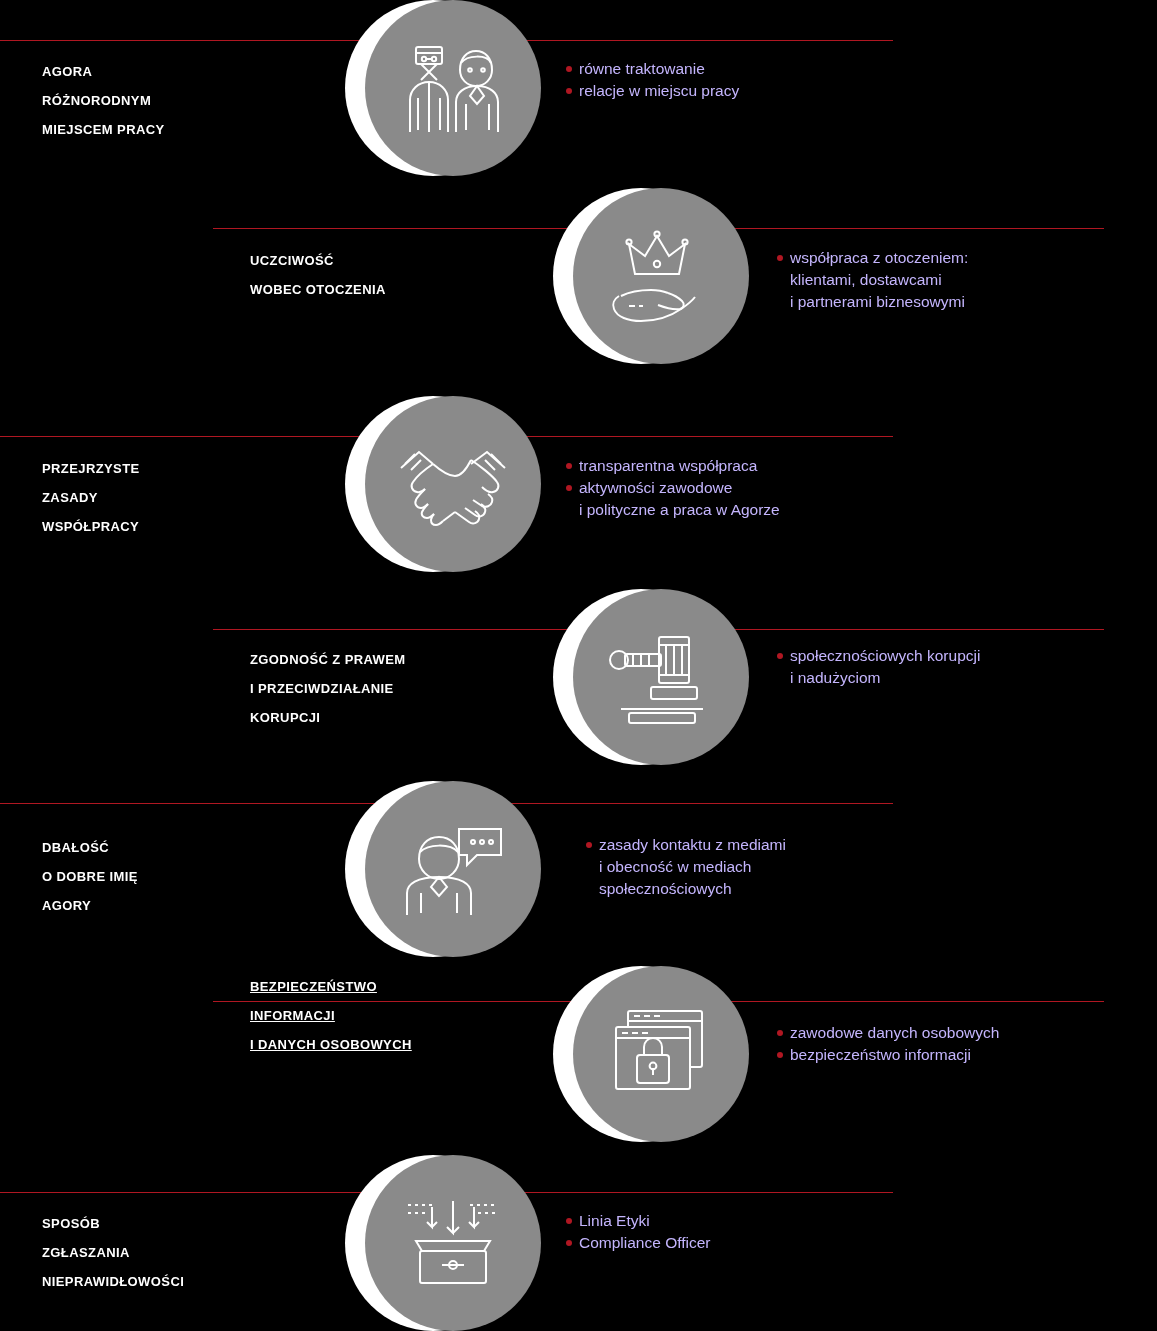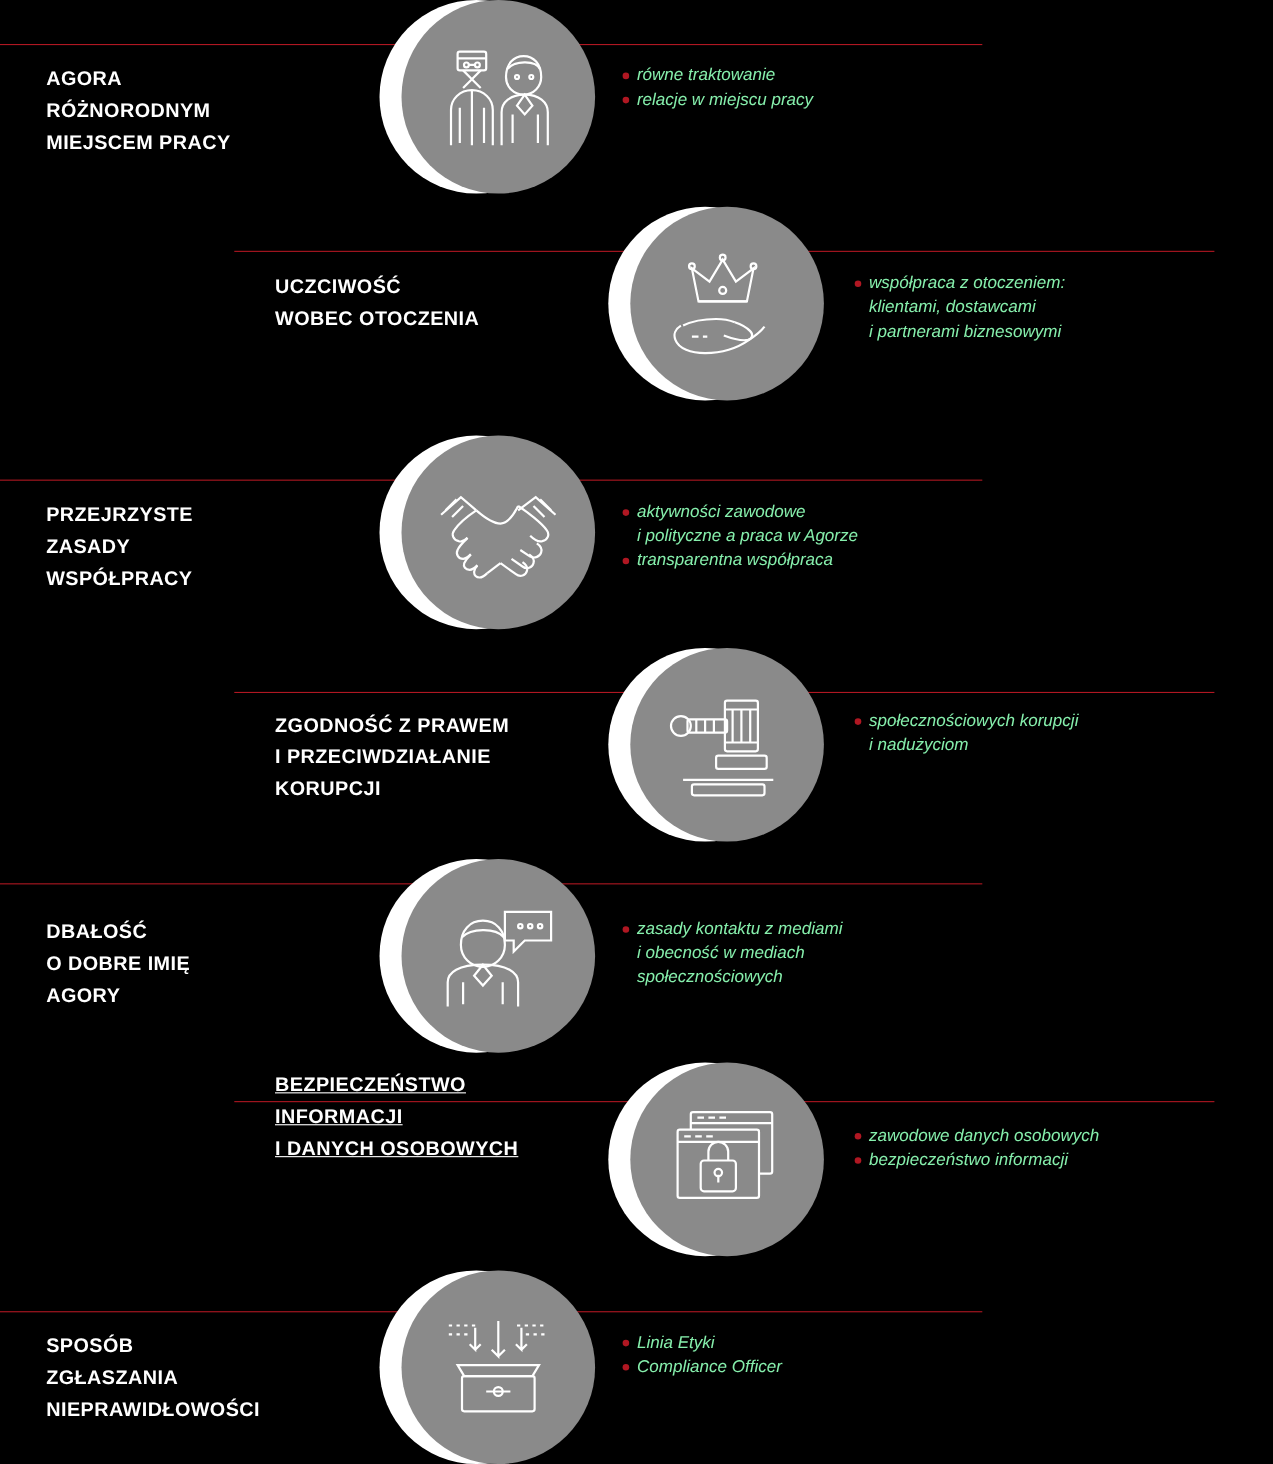--- a/index.html
+++ b/index.html
@@ -33,21 +33,21 @@
   
   .row {
     position: absolute;
     left: 0;
     width: 1157px;
   }
 
   
   .heading {
     position: absolute;
-    font-size: 18px;
+    font-size: 13px;
     font-weight: bold;
     letter-spacing: 0.4px;
     line-height: 29px;
     color: #ffffff;
     white-space: pre-line;
   }
   .heading.left  { left: 42px;  text-align: left; }
   .heading.mid   { left: 250px; text-align: left; }
 
   
@@ -77,22 +77,21 @@
     align-items: center;
     justify-content: center;
   }
   .disc svg { display: block; }
 
   
   .bullets {
     position: absolute;
     font-size: 15.5px;
     line-height: 22px;
-    color: #86efac;
-    font-style: italic;
+    color: #c4b5fd;
   }
   .bullet {
     position: relative;
     padding-left: 13px;
     white-space: pre-line;
   }
   .bullet::before {
     content: "";
     position: absolute;
     left: 0;
@@ -215,23 +214,23 @@
             <path d="M60 74 l14 10 c4 3 9 1 10-3 c1-3-1-6-4-8"></path>
             <path d="M70 70 l10 7 c4 3 9 1 10-3 c1-3-1-6-4-8"></path>
             <path d="M78 62 l9 6 c4 2 9 0 10-4 c1-3-1-6-4-8"></path>
             <path d="M38 26 c8 7 16 12 22 12 c5 0 10-4 16-16"></path>
           </svg>
         </span>
       </div>
     </div>
 
     <div class="bullets" style="left:566px; top:455px; width:340px;">
+      <div class="bullet">transparentna współpraca</div>
       <div class="bullet">aktywności zawodowe
 i polityczne a praca w Agorze</div>
-      <div class="bullet">transparentna współpraca</div>
     </div>
   </div>
 
   <div class="row">
     <div class="rule" style="left:213px; top:629px; width:891px;"></div>
 
     <div class="heading mid" style="top:645px;">ZGODNOŚĆ Z PRAWEM
 I PRZECIWDZIAŁANIE
 KORUPCJI</div>
 
@@ -291,21 +290,21 @@
 
             <path d="M10 96 v-22 c0-9 10-16 32-16 c22 0 32 7 32 16 v22"></path>
             <path d="M42 58 l-8 10 l8 9 l8-9 z"></path>
             <line x1="24" y1="74" x2="24" y2="94"></line>
             <line x1="60" y1="74" x2="60" y2="94"></line>
           </svg>
         </span>
       </div>
     </div>
 
-    <div class="bullets" style="left:566px; top:834px; width:340px;">
+    <div class="bullets" style="left:586px; top:834px; width:340px;">
       <div class="bullet">zasady kontaktu z mediami
 i obecność w mediach
 społecznościowych</div>
     </div>
   </div>
 
   <div class="row">
     <div class="rule" style="left:213px; top:1001px; width:891px;"></div>
 
     <div class="heading mid" style="top:972px;text-decoration:underline;">BEZPIECZEŃSTWO

